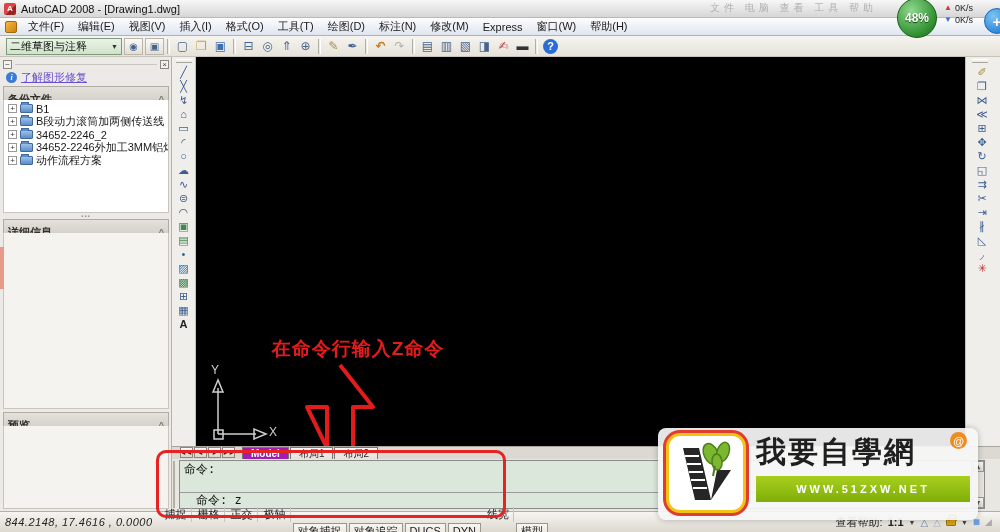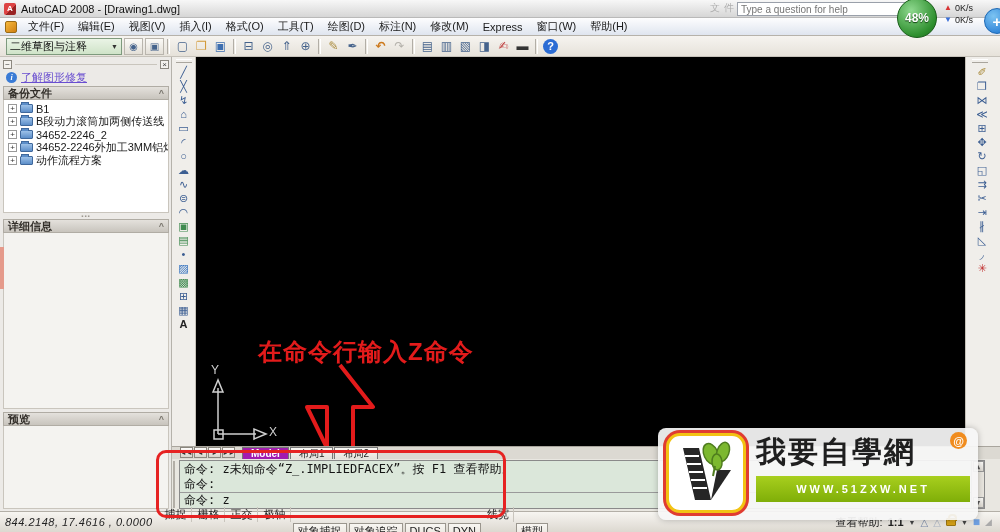--- a/index.html
+++ b/index.html
@@ -52,21 +52,21 @@
   .pal-strip{position:absolute;left:3px;top:2px;width:166px;height:10px;display:flex;align-items:center;}
   .pal-box{width:9px;height:9px;border:1px solid #8c8880;background:#f4f2ee;font-size:8px;line-height:7px;
     text-align:center;color:#444;}
   .pal-line{flex:1;height:0;border-top:1px solid #c9c5bd;margin:0 3px;}
   .learn-row{position:absolute;left:6px;top:13px;display:flex;align-items:center;gap:4px;}
   .info-i{width:11px;height:11px;border-radius:6px;background:#3a7bd5;color:#fff;font-size:8px;
     font-style:italic;font-weight:bold;display:flex;align-items:center;justify-content:center;
     font-family:"Liberation Serif",serif;}
   .learn-link{color:#6a4fd0;text-decoration:underline;}
   .sec-hdr{position:absolute;left:3px;width:166px;height:14px;display:flex;align-items:center;
-    padding:0 4px;font-weight:bold;color:#332f2a;border:1px solid #b0aca4;
+    padding:12px 4px;font-weight:bold;color:#332f2a;border:1px solid #b0aca4;
     background:linear-gradient(#e4e1dc,#c8c4bd);}
   .sec-hdr .chev{margin-left:auto;color:#7a766e;font-size:9px;}
   .sec-body{position:absolute;left:3px;width:166px;border:1px solid #c9c5bd;border-top:none;}
   .body-white{background:#fff;}
   .body-gray{background:#f4f3f0;}
   .tree{padding-top:2px;}
   .tree-item{height:13px;display:flex;align-items:center;gap:3px;padding-left:4px;overflow:hidden;
     white-space:nowrap;color:#1a1a1a;}
   .expand{width:9px;height:9px;flex:0 0 9px;border:1px solid #999;background:#fff;font-size:8px;
     line-height:7px;text-align:center;color:#333;}
@@ -91,21 +91,21 @@
   [data-name="hatch-icon"]{color:#2f6fbf;} [data-name="gradient-icon"]{color:#3f8a4f;}
   [data-name="mtext-icon"]{color:#222;font-weight:bold;}
   [data-name="explode-icon"]{color:#c03333;}
   [data-name="erase-icon"]{color:#a98a3a;}
 
   
   .canvas{position:absolute;left:196px;top:57px;width:774px;height:389px;background:#000;}
   .ucs{position:absolute;left:4px;top:305px;width:80px;height:80px;}
   .ucs-label{position:absolute;color:#cfcfcf;font-size:12px;}
   .anno-text{position:absolute;left:62px;top:279px;width:200px;text-align:center;color:#e31b1b;
-    font-size:24px;font-weight:bold;letter-spacing:1px;white-space:nowrap;}
+    font-size:19px;font-weight:bold;letter-spacing:1px;white-space:nowrap;}
   .anno-arrow{position:absolute;left:108px;top:303px;}
 
   
   .tabbar{position:absolute;left:172px;top:446px;width:828px;height:13px;background:#dcd9d2;
     border-top:1px solid #a9a59d;display:flex;align-items:flex-end;padding-left:8px;gap:1px;}
   .nav-btn{width:13px;height:11px;margin-bottom:1px;border:1px solid #8a867e;
     background:linear-gradient(#fdfcfa,#d8d4cc);font-size:6px;color:#333;display:flex;
     align-items:center;justify-content:center;}
   .tab{height:12px;padding:0 8px;font-size:10px;line-height:12px;color:#222;border:1px solid #777;
     border-bottom:none;background:linear-gradient(#fbfaf7,#e4e1da);}
@@ -113,21 +113,21 @@
   .tabbar .nav-group{display:flex;gap:1px;margin-right:6px;}
 
   
   .cmdwin{position:absolute;left:172px;top:459px;width:828px;height:52px;background:#e9e7e1;}
   .cmd-grip{position:absolute;left:1px;top:2px;width:4px;height:47px;
     border-left:2px double #b3afa7;}
   .cmd-green{position:absolute;left:7px;top:1px;width:806px;height:49px;border:1px solid #8a8a8a;
     background:#dbe7da;font-family:"DejaVu Sans Mono","Liberation Mono",monospace;
     font-size:12px;color:#151515;}
   .cmd-hist{height:31px;padding:1px 4px 0 4px;line-height:15px;white-space:nowrap;overflow:hidden;}
-  .cmd-cur{border-top:1px solid #9a9a9a;padding:0 4px;line-height:15px;}
+  .cmd-cur{border-top:1px solid #9a9a9a;padding:0 16px;line-height:15px;}
   .cmd-scroll{position:absolute;right:0;top:0;width:13px;height:47px;background:#e8e5de;
     border-left:1px solid #aaa;display:flex;flex-direction:column;justify-content:space-between;
     align-items:center;font-size:7px;color:#555;}
   .cmd-scroll span{width:11px;height:11px;border:1px solid #999;background:linear-gradient(#fcfbf8,#dcd8d0);
     display:flex;align-items:center;justify-content:center;}
 
   
   .statusbar{position:absolute;left:0;top:511px;width:1000px;height:21px;
     background:linear-gradient(#f7f5f1,#dcd8d0);border-top:1px solid #b3afa7;
     display:flex;align-items:center;font-size:11px;color:#222;}
@@ -191,21 +191,20 @@
       <span class="menu-item" data-name="menu-insert">插入(I)</span>
       <span class="menu-item" data-name="menu-format">格式(O)</span>
       <span class="menu-item" data-name="menu-tools">工具(T)</span>
       <span class="menu-item" data-name="menu-draw">绘图(D)</span>
       <span class="menu-item" data-name="menu-dimension">标注(N)</span>
       <span class="menu-item" data-name="menu-modify">修改(M)</span>
       <span class="menu-item" data-name="menu-express">Express</span>
       <span class="menu-item" data-name="menu-window">窗口(W)</span>
       <span class="menu-item" data-name="menu-help">帮助(H)</span>
     </div>
-  <input class="help-input" type="text" data-name="help-search-input" placeholder="Type a question for help" style="">
   <span class="help-pencil" data-name="help-pencil-icon">✎</span>
 
   <div class="toolbar" data-name="standard-toolbar">
     <div class="ws-select" data-name="workspace-dropdown">
       <span data-name="workspace-dropdown-value">二维草图与注释</span>
       <span class="arrow" data-name="chevron-down-icon">▼</span>
     </div>
     <span class="tb-btn" data-name="workspace-settings-button">◉</span>
     <span class="tb-btn" data-name="workspace-save-button">▣</span>
     <span class="tb-sep" data-name="toolbar-separator"></span>
@@ -373,21 +372,20 @@
     <span class="tab active" data-name="tab-model">Model</span>
         <span class="tab" data-name="tab-layout1">布局1</span>
         <span class="tab" data-name="tab-layout2">布局2</span>
       </div>
   </div>
 
   <div class="cmdwin" data-name="command-window">
     <div class="cmd-grip" data-name="command-window-grip"></div>
     <div class="cmd-green" data-name="command-text-area">
       <div class="cmd-hist" data-name="command-history">
-        <div data-name="command-history-line">命令: z未知命令“Z_.IMPLIEDFACEX”。按 F1 查看帮助。</div>
         <div data-name="command-history-line">命令:</div>
       </div>
       <div class="cmd-cur" data-name="command-input-line">命令: z</div>
       <div class="cmd-scroll" data-name="command-scrollbar">
         <span data-name="scroll-up-icon">▲</span>
         <span data-name="scroll-down-icon">▼</span>
       </div>
     </div>
   </div>
 

